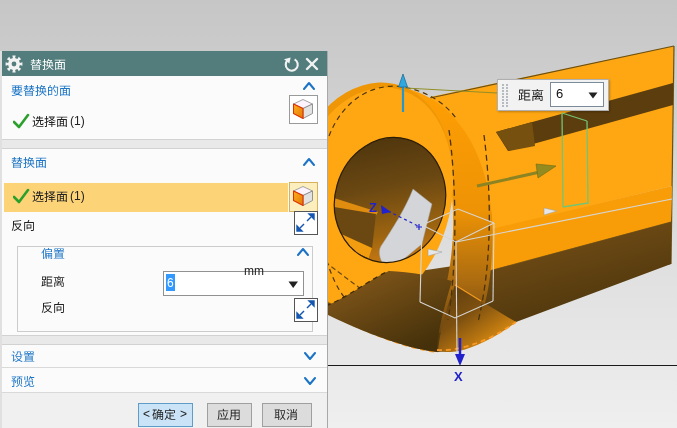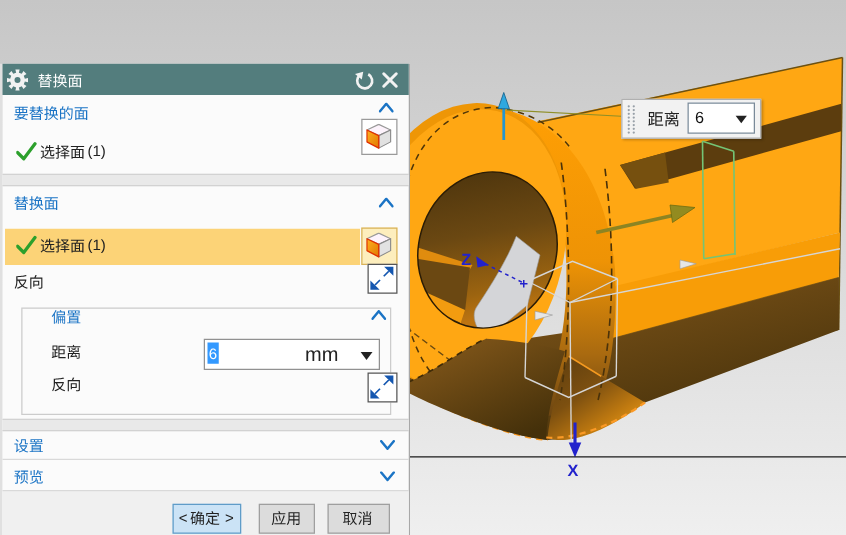--- a/index.html
+++ b/index.html
@@ -238,21 +238,21 @@
     </svg>
 <svg style="position:absolute;left:297px;top:248px" width="12" height="10">
       <path d="M1,7 L6,1 L11,7" fill="none" stroke="#1b74c5" stroke-width="2" stroke-linecap="round" stroke-linejoin="round"></path>
     </svg>
 <svg style="position:absolute;left:41px;top:274px;overflow:visible" width="26" height="16">
       <path transform="translate(0,12)" fill="#222" d="M6.1 -6.7H10.7V-2.6H6.1V-3.4H9.8V-5.9H6.1ZM11.3 -9.5V-8.6H6.6V-0.4H11.5V0.5H5.7V-9.5ZM1.8 -8.8V-6.7H4.1V-8.8ZM1.0 -9.6H5.0V-5.9H1.0ZM2.7 -6.2H3.6V-0.7H2.7ZM1.0 -4.7H1.8V-0.3H1.0ZM0.4 -0.4Q1.0 -0.6 1.8 -0.8Q2.5 -1.0 3.4 -1.2Q4.3 -1.4 5.1 -1.7L5.2 -0.9Q4.0 -0.5 2.8 -0.2Q1.6 0.1 0.6 0.4ZM3.1 -4.2H5.1V-3.4H3.1Z M12.8 -9.0H23.3V-8.2H12.8ZM21.9 -3.6H22.7V0.0Q22.7 0.3 22.6 0.5Q22.5 0.7 22.2 0.8Q22.0 0.9 21.5 0.9Q21.1 0.9 20.4 0.9Q20.4 0.8 20.3 0.6Q20.2 0.4 20.1 0.2Q20.4 0.2 20.7 0.2Q21.0 0.2 21.3 0.2Q21.5 0.2 21.6 0.2Q21.8 0.2 21.8 0.2Q21.9 0.1 21.9 0.0ZM18.9 -2.3 19.5 -2.7Q19.7 -2.4 20.0 -2.0Q20.3 -1.6 20.5 -1.3Q20.8 -0.9 20.9 -0.7L20.3 -0.2Q20.1 -0.5 19.9 -0.8Q19.7 -1.2 19.4 -1.6Q19.1 -2.0 18.9 -2.3ZM15.8 -7.5 16.2 -7.9Q16.9 -7.6 17.7 -7.3Q18.5 -6.9 19.2 -6.5Q19.9 -6.1 20.4 -5.9L20.0 -5.3Q19.6 -5.6 19.1 -5.8Q18.6 -6.1 18.1 -6.4Q17.5 -6.7 16.9 -7.0Q16.3 -7.3 15.8 -7.5ZM13.3 -3.6H22.2V-2.8H14.2V0.9H13.3ZM14.1 -7.8H14.9V-5.1H21.1V-7.8H22.0V-4.4H14.1ZM19.6 -8.0 20.2 -7.7Q19.6 -7.2 18.9 -6.8Q18.2 -6.4 17.4 -6.0Q16.7 -5.6 16.0 -5.3Q15.9 -5.4 15.7 -5.5Q15.6 -5.7 15.5 -5.8Q16.2 -6.1 16.9 -6.4Q17.7 -6.8 18.4 -7.2Q19.1 -7.6 19.6 -8.0ZM15.5 -0.3Q15.5 -0.4 15.5 -0.5Q15.4 -0.7 15.4 -0.9Q15.3 -1.0 15.2 -1.2Q15.4 -1.2 15.6 -1.4Q15.8 -1.5 16.0 -1.8Q16.1 -2.0 16.3 -2.3Q16.5 -2.6 16.8 -3.0Q17.1 -3.5 17.3 -4.0Q17.6 -4.5 17.8 -5.0L18.6 -4.5Q18.3 -3.8 17.9 -3.2Q17.5 -2.5 17.0 -1.9Q16.6 -1.3 16.1 -0.8V-0.7Q16.1 -0.7 16.0 -0.7Q15.9 -0.6 15.8 -0.6Q15.7 -0.5 15.6 -0.4Q15.5 -0.3 15.5 -0.3ZM15.5 -0.3 15.5 -0.9 16.0 -1.2 20.0 -1.6Q20.0 -1.4 20.1 -1.2Q20.1 -1.0 20.1 -0.9Q19.0 -0.8 18.2 -0.7Q17.4 -0.6 16.9 -0.5Q16.4 -0.5 16.2 -0.4Q15.9 -0.4 15.8 -0.3Q15.6 -0.3 15.5 -0.3ZM17.2 -9.9 18.0 -10.2Q18.2 -9.8 18.3 -9.4Q18.5 -9.0 18.6 -8.8L17.8 -8.5Q17.7 -8.7 17.5 -9.2Q17.4 -9.6 17.2 -9.9Z"></path>
     </svg>
 <div style="position:absolute;left:163px;top:271px;width:139px;height:23px;background:#fff;border:1px solid #919191"></div>
 <div style="position:absolute;left:166px;top:274px;width:9px;height:17px;background:#3399ff"></div>
 <div style="position:absolute;left:167px;top:276px;font-size:12px;color:#fff">6</div>
-<div style="position:absolute;left:244px;top:276px;font-size:16px;color:#222">mm</div>
+<div style="position:absolute;left:244px;top:264px;font-size:12px;color:#222">mm</div>
 <svg style="position:absolute;left:288px;top:281px" width="12" height="8">
       <polygon points="0.5,0.5 10,0.5 5.2,7" fill="#222"></polygon>
     </svg>
 <svg style="position:absolute;left:41px;top:300px;overflow:visible" width="26" height="16">
       <path transform="translate(0,12)" fill="#222" d="M2.6 -6.4H9.5V-5.5H2.6ZM2.0 -9.0H3.0V-5.9Q3.0 -5.1 2.9 -4.2Q2.8 -3.3 2.7 -2.4Q2.5 -1.5 2.2 -0.6Q1.9 0.3 1.4 1.0Q1.4 0.9 1.2 0.8Q1.1 0.7 0.9 0.6Q0.8 0.5 0.7 0.5Q1.1 -0.2 1.4 -1.0Q1.7 -1.8 1.8 -2.7Q2.0 -3.5 2.0 -4.3Q2.0 -5.1 2.0 -5.9ZM9.3 -6.4H9.4L9.6 -6.5L10.2 -6.2Q9.8 -4.7 9.1 -3.5Q8.4 -2.4 7.5 -1.5Q6.5 -0.7 5.4 -0.1Q4.3 0.5 3.1 0.9Q3.0 0.8 2.9 0.6Q2.9 0.5 2.8 0.3Q2.7 0.2 2.6 0.1Q3.7 -0.2 4.8 -0.8Q5.8 -1.3 6.7 -2.1Q7.6 -2.9 8.3 -3.9Q8.9 -4.9 9.3 -6.3ZM4.5 -6.0Q5.3 -3.6 6.9 -2.1Q8.6 -0.5 11.2 0.1Q11.1 0.1 11.0 0.3Q10.9 0.4 10.8 0.6Q10.7 0.7 10.7 0.9Q8.9 0.4 7.5 -0.5Q6.2 -1.4 5.2 -2.7Q4.3 -4.0 3.7 -5.7ZM9.6 -10.0 10.4 -9.3Q9.6 -9.0 8.6 -8.9Q7.7 -8.7 6.6 -8.6Q5.5 -8.4 4.4 -8.4Q3.3 -8.3 2.3 -8.3Q2.3 -8.4 2.2 -8.5Q2.2 -8.7 2.1 -8.8Q2.1 -9.0 2.0 -9.0Q3.0 -9.1 4.1 -9.2Q5.2 -9.3 6.2 -9.4Q7.2 -9.5 8.1 -9.6Q9.0 -9.8 9.6 -10.0Z M13.2 -8.0H22.3V-7.1H14.1V1.0H13.2ZM22.0 -8.0H22.9V-0.2Q22.9 0.2 22.8 0.4Q22.6 0.7 22.3 0.8Q22.0 0.9 21.4 0.9Q20.9 1.0 20.0 1.0Q20.0 0.8 20.0 0.7Q19.9 0.5 19.9 0.3Q19.8 0.2 19.7 0.0Q20.2 0.0 20.6 0.1Q21.0 0.1 21.3 0.1Q21.6 0.0 21.7 0.0Q21.9 0.0 21.9 -0.0Q22.0 -0.1 22.0 -0.2ZM17.3 -10.1 18.4 -9.9Q18.1 -9.3 17.8 -8.6Q17.5 -7.9 17.2 -7.5L16.3 -7.7Q16.5 -8.0 16.7 -8.4Q16.8 -8.9 17.0 -9.3Q17.2 -9.7 17.3 -10.1ZM15.6 -5.5H16.5V-0.7H15.6ZM16.0 -5.5H20.4V-1.6H16.0V-2.4H19.5V-4.7H16.0Z"></path>
     </svg>
 <div style="position:absolute;left:294px;top:298px;width:22px;height:22px;background:#fff;border:1px solid #555"></div>
 <svg style="position:absolute;left:295px;top:299px" width="22" height="22">
 <g stroke="#1557b0" stroke-width="1.4" fill="#1557b0">
 <line x1="5" y1="16" x2="9" y2="12"></line>

